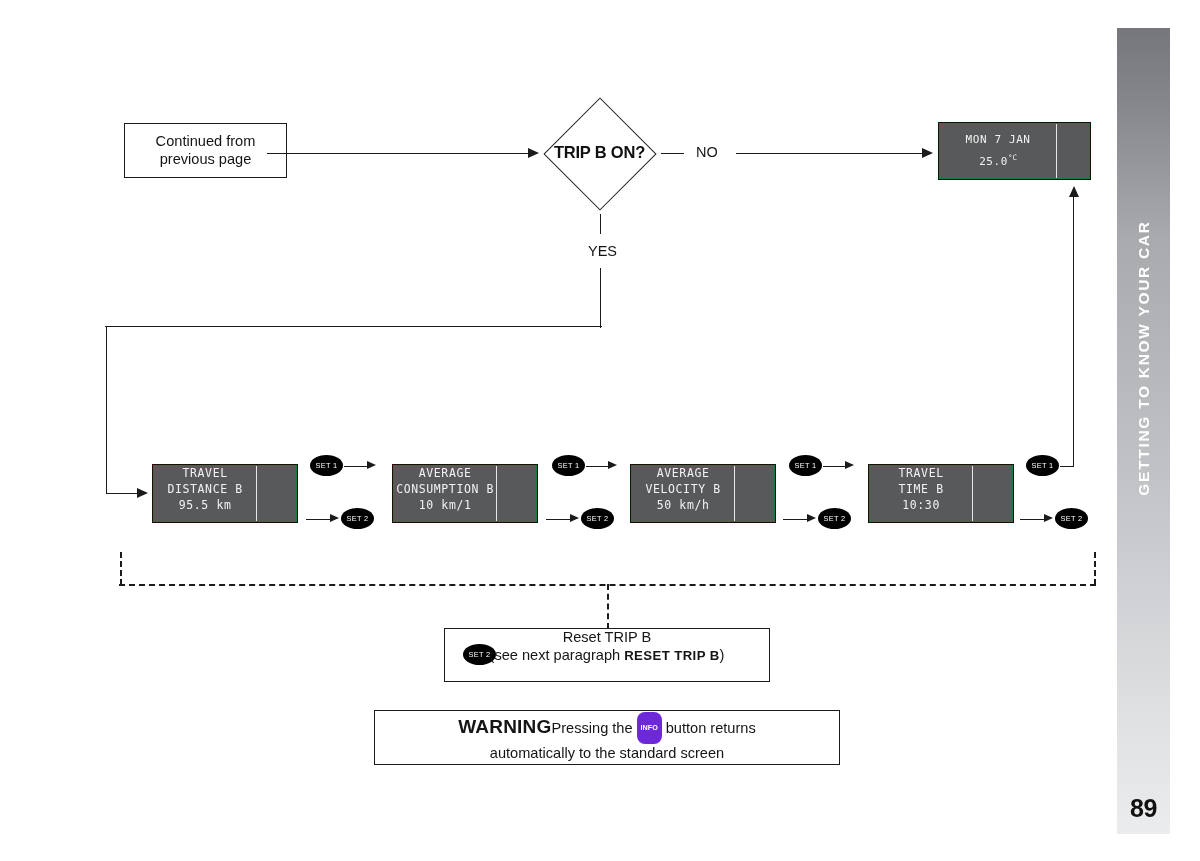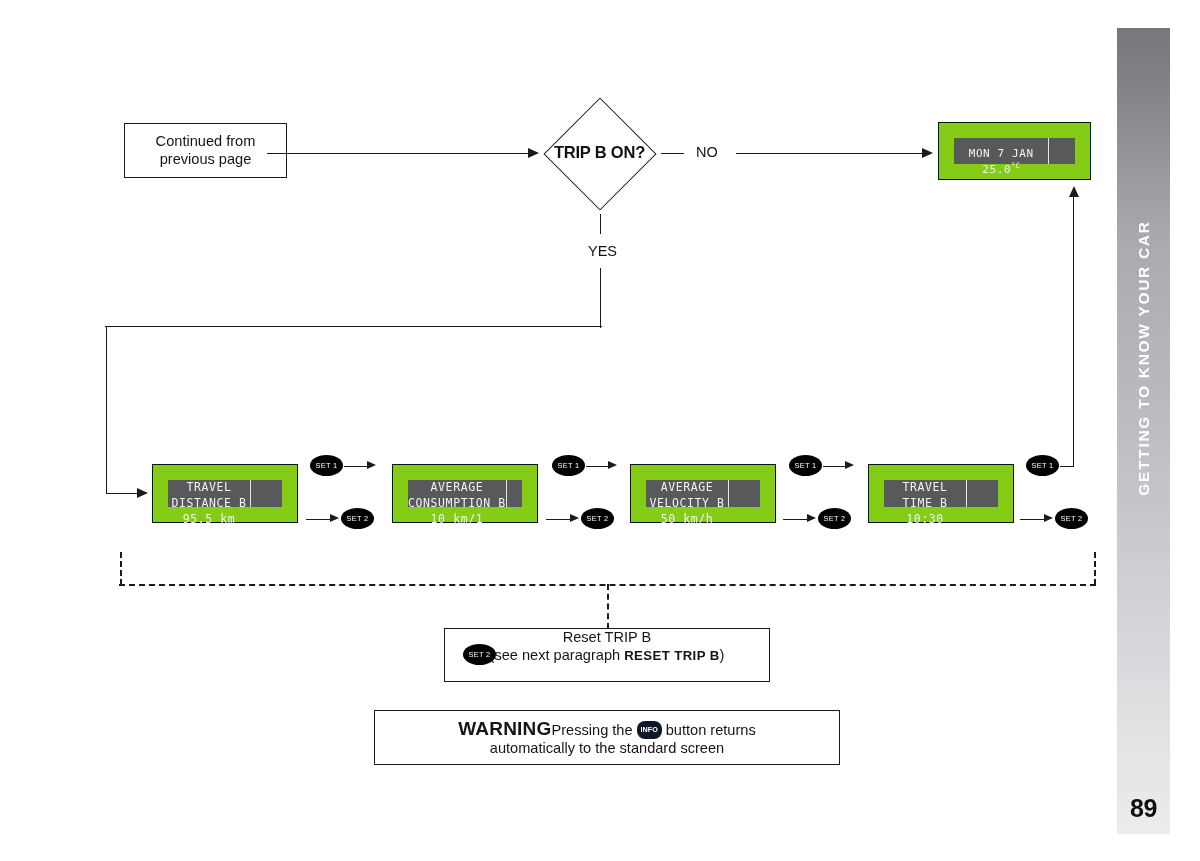--- a/index.html
+++ b/index.html
@@ -93,22 +93,22 @@
     font-size: 16.5px;
     color: #111111;
     letter-spacing: -0.2px;
     white-space: nowrap;
   }
 
   
   .lcd {
     position: absolute;
     border: 1.8px solid #111111;
-    background: #84cc16;
-    padding: 15px;
+    background: #15803d;
+    padding: 1px;
   }
   .lcd-inner {
     position: relative;
     width: 100%; height: 100%;
     background: #58595b;
     display: flex;
   }
   .lcd-main {
     flex: 0 0 72%;
     display: flex; flex-direction: column;
@@ -240,23 +240,23 @@
     display: flex; flex-direction: column;
     align-items: center; justify-content: center;
     font-size: 14.6px;
     line-height: 1.16;
     color: #151515;
   }
   .warn-strong { font-weight: bold; font-size: 19px; letter-spacing: 0.2px; }
   .info-badge {
     display: inline-flex;
     align-items: center; justify-content: center;
-    width: 25px; height: 18px;
+    width: 25px; height: 32px;
     border-radius: 8px;
-    background: #0f172a;
+    background: #6d28d9;
     color: #ffffff;
     font-size: 7.2px;
     font-weight: bold;
     vertical-align: middle;
     position: relative;
     top: -1px;
   }
 </style>
 </head>
 <body>

